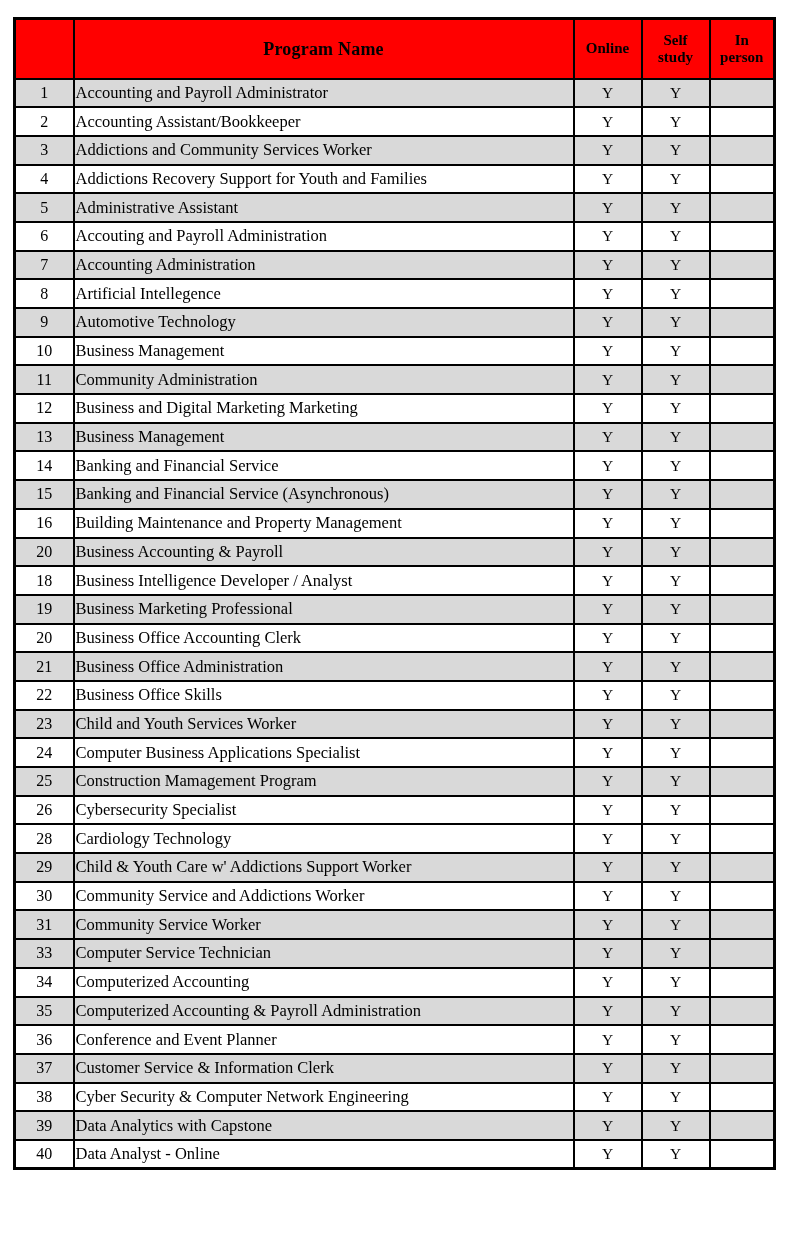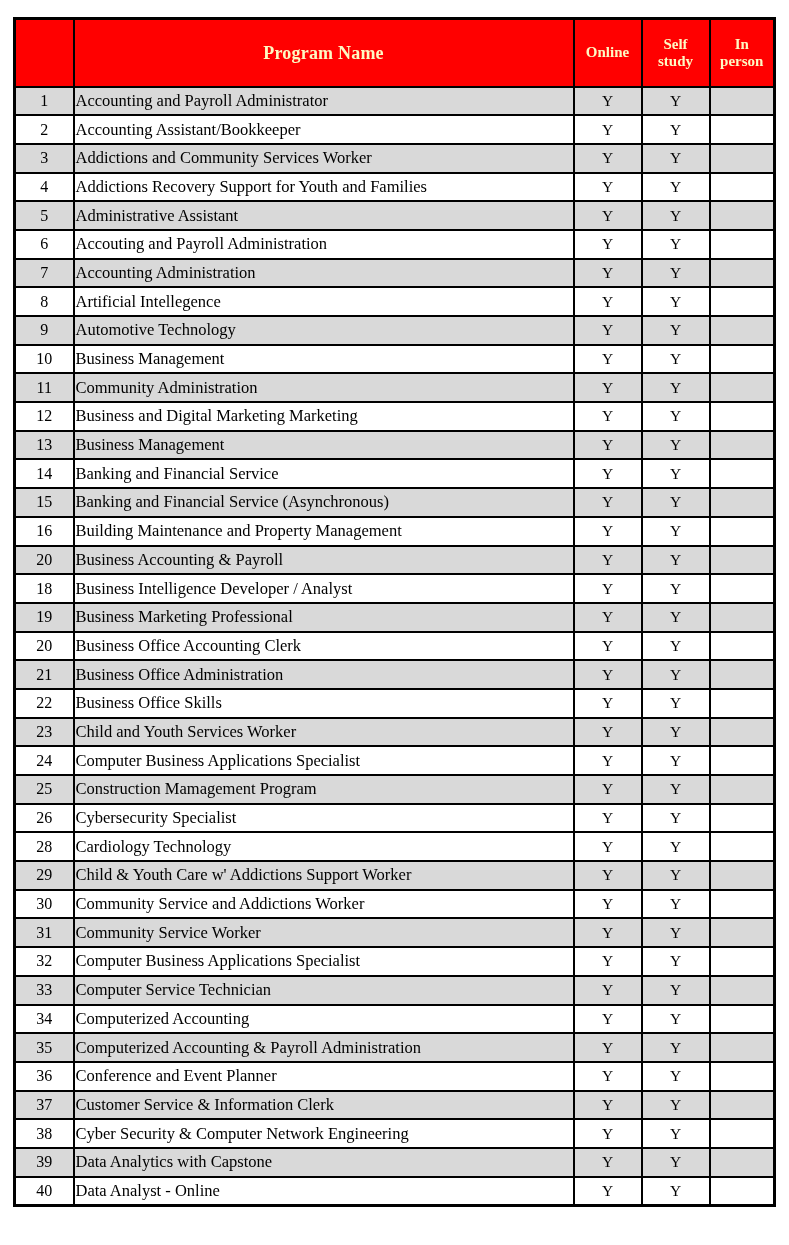--- a/index.html
+++ b/index.html
@@ -31,24 +31,24 @@
     border: 3px solid #000000;
   }
   table.programs-table col.col-num    { width: 59px; }
   table.programs-table col.col-name   { width: 500px; }
   table.programs-table col.col-online { width: 68px; }
   table.programs-table col.col-self   { width: 68px; }
   table.programs-table col.col-person { width: 65px; }
 
   thead th {
     background: #FF0000;
-    color: #fef9c3;
+    color: #000000;
     font-weight: bold;
     border: 2px solid #000000;
-    height: 68px;
+    height: 60px;
     padding: 8px 4px;
     vertical-align: middle;
     line-height: 1.12;
   }
   th.th-num {
     background: #FF0000;
   }
   th.th-name {
     font-size: 18px;
     text-align: center;
@@ -323,27 +323,20 @@
             <td class="cell-flag">Y</td>
             <td class="cell-flag"></td>
           </tr>
           <tr class="row-odd">
             <td class="cell-num">31</td>
             <td class="cell-name">Community Service Worker</td>
             <td class="cell-flag">Y</td>
             <td class="cell-flag">Y</td>
             <td class="cell-flag"></td>
           </tr>
-          <tr class="row-even">
-            <td class="cell-num">32</td>
-            <td class="cell-name">Computer Business Applications Specialist</td>
-            <td class="cell-flag">Y</td>
-            <td class="cell-flag">Y</td>
-            <td class="cell-flag"></td>
-          </tr>
           <tr class="row-odd">
             <td class="cell-num">33</td>
             <td class="cell-name">Computer Service Technician</td>
             <td class="cell-flag">Y</td>
             <td class="cell-flag">Y</td>
             <td class="cell-flag"></td>
           </tr>
           <tr class="row-even">
             <td class="cell-num">34</td>
             <td class="cell-name">Computerized Accounting</td>

